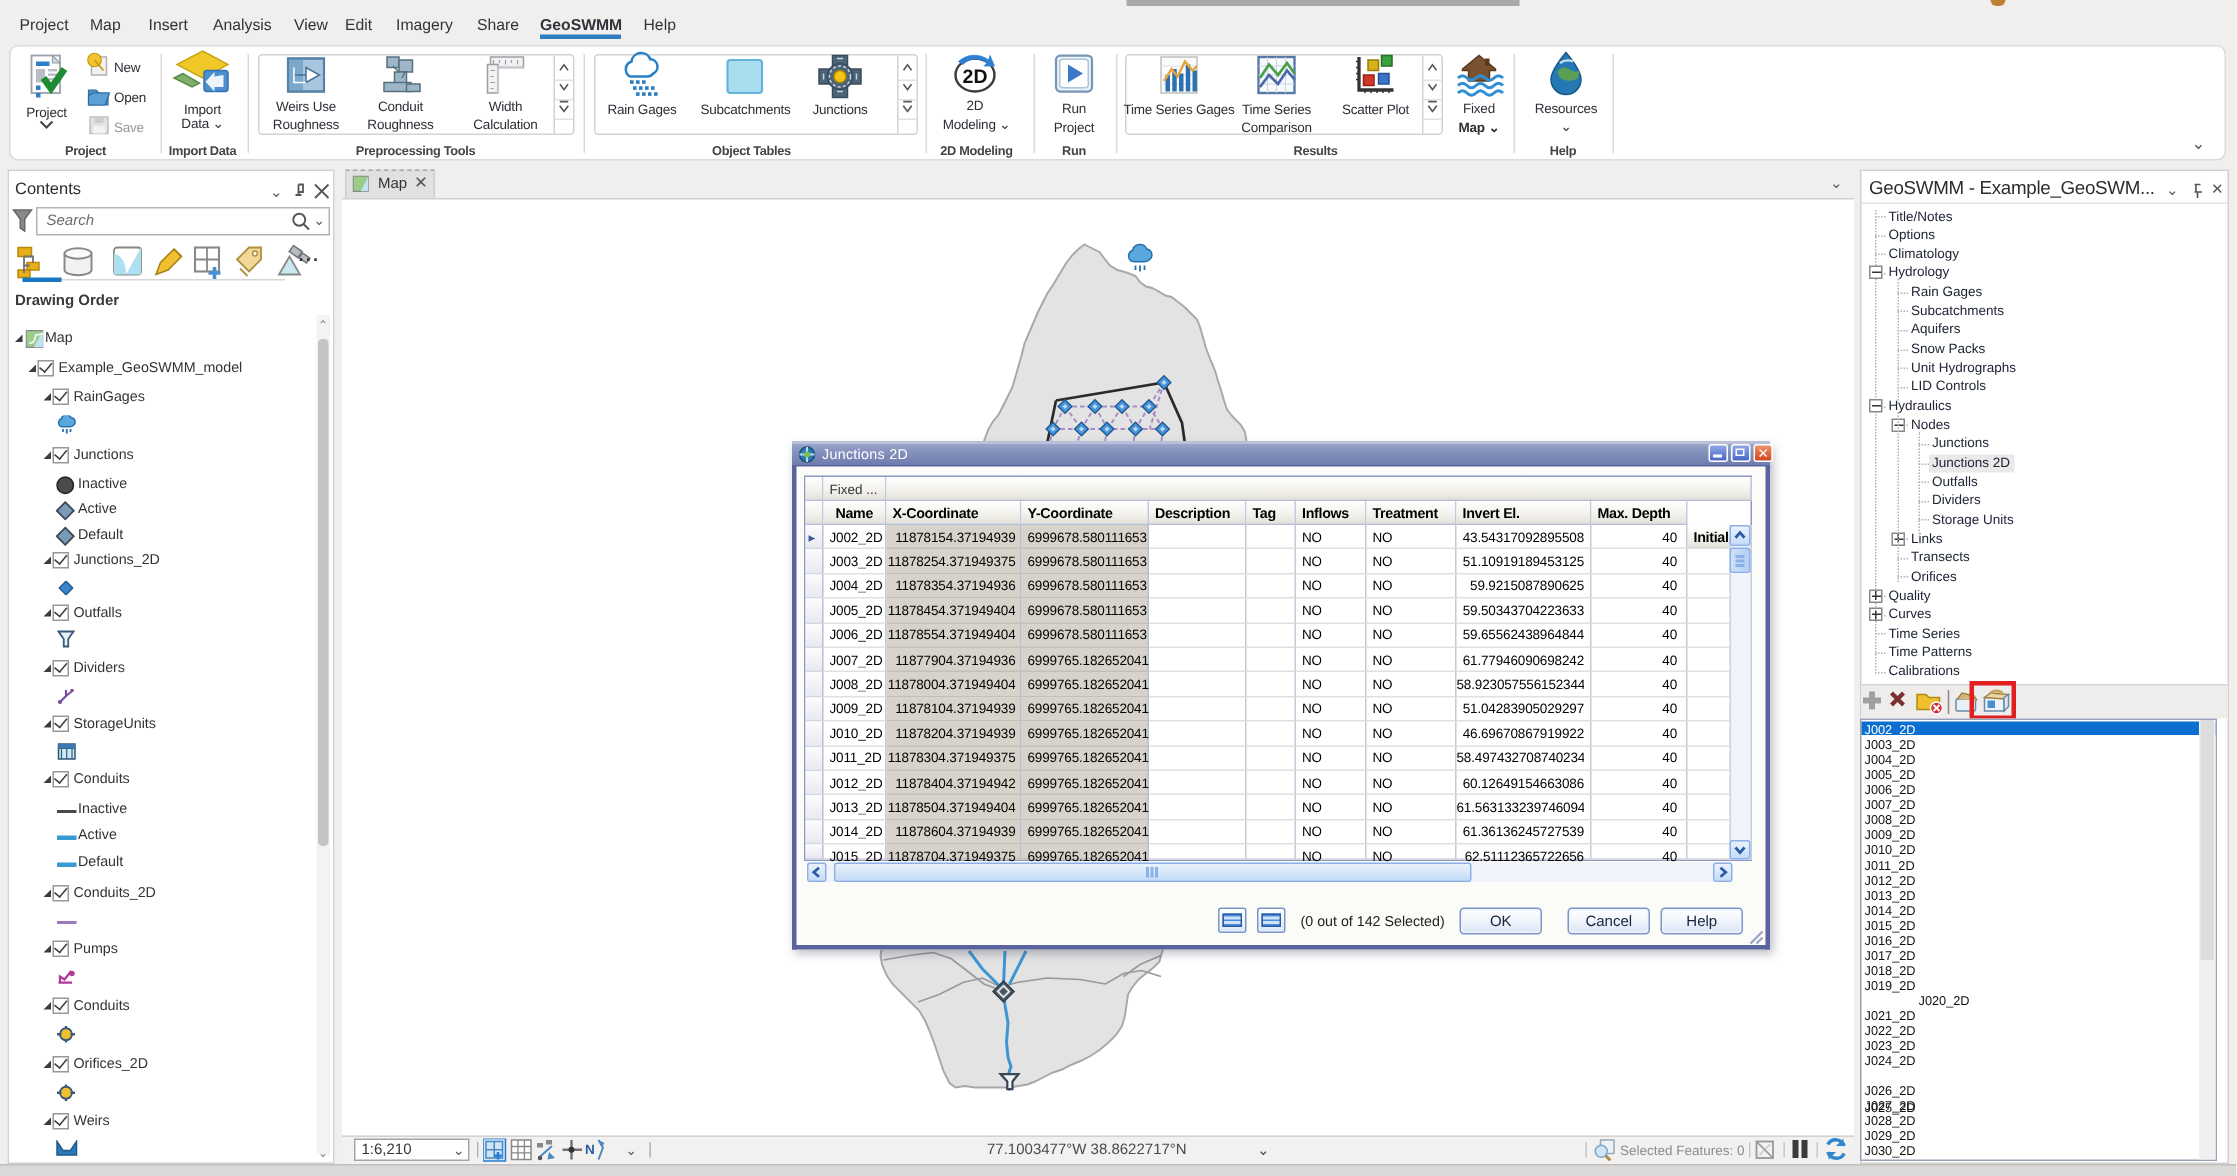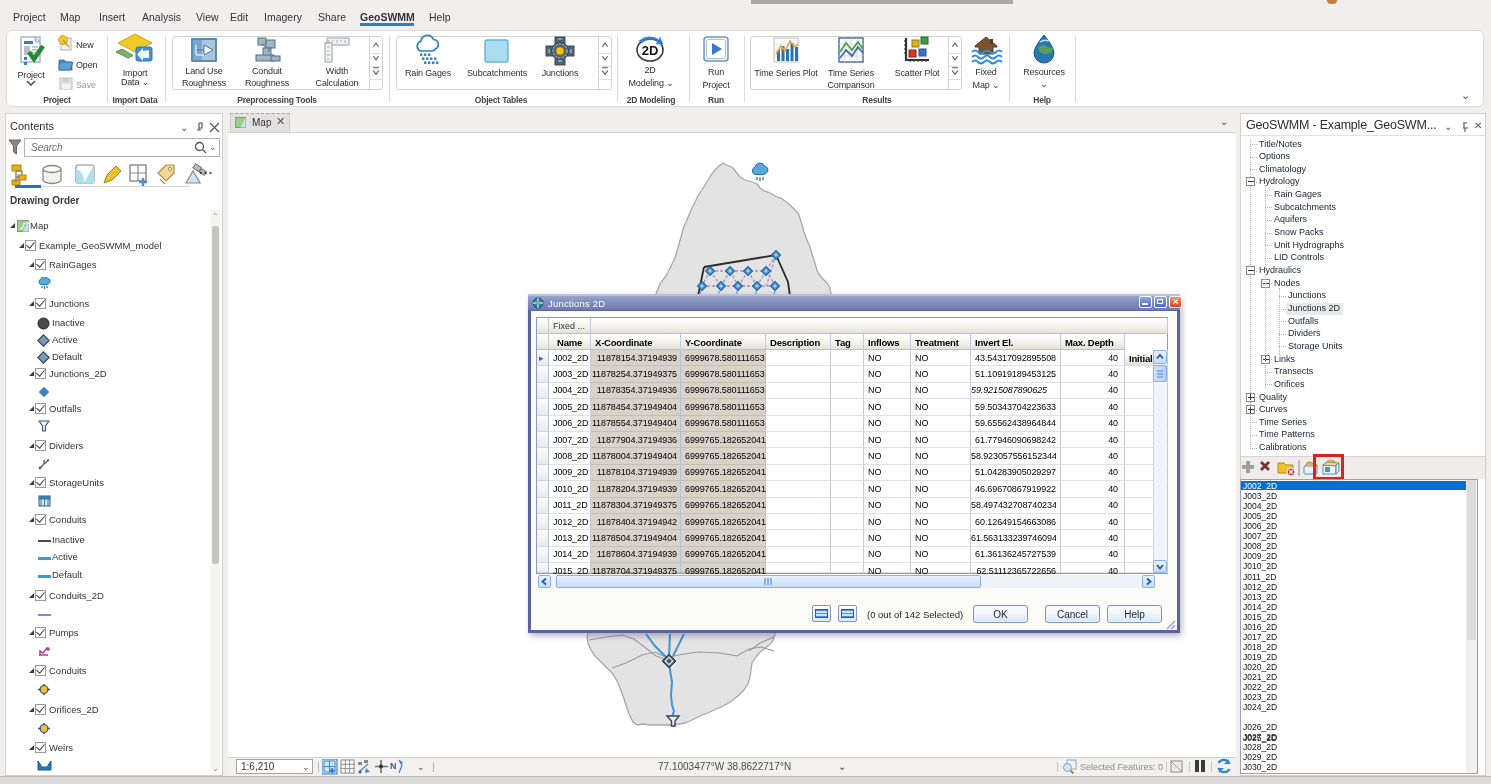--- a/index.html
+++ b/index.html
@@ -226,44 +226,44 @@
 </g>
 </g>
 <g>
 <path d="M1044 35 q10 12 10 18 a10 10 0 0 1 -20 0 q0 -6 10 -18 z" fill="#2478b4" stroke="#155a8a" stroke-width="1"></path>
 <path d="M1038 48 q4 -5 8 -2 t7 1 l-1 5 q-6 4 -12 0 z" fill="#5aa054"></path>
 <path d="M1040 42 q4 -3 9 -1" stroke="#cde" stroke-width="1.5" fill="none"></path>
 </g>
 </svg>
 <div class="rlabel" style="left:13px;top:69px;width:36px;">Project</div>
 <div class="rlabel" style="left:115px;top:67px;width:40px;">Import</div>
-<div class="rlabel" style="left:174px;top:65px;width:60px;">Land Use</div>
+<div class="rlabel" style="left:174px;top:65px;width:60px;">Weirs Use</div>
 <div class="rlabel" style="left:172px;top:77px;width:64px;">Roughness</div>
 <div class="rlabel" style="left:242px;top:65px;width:50px;">Conduit</div>
 <div class="rlabel" style="left:235px;top:77px;width:64px;">Roughness</div>
 <div class="rlabel" style="left:317px;top:65px;width:40px;">Width</div>
 <div class="rlabel" style="left:305px;top:77px;width:64px;">Calculation</div>
 <div class="rlabel" style="left:396px;top:67px;width:64px;">Rain Gages</div>
 <div class="rlabel" style="left:455px;top:67px;width:84px;">Subcatchments</div>
 <div class="rlabel" style="left:532px;top:67px;width:56px;">Junctions</div>
 <div class="rlabel" style="left:635px;top:64px;width:30px;">2D</div>
 <div class="rlabel" style="left:701px;top:66px;width:30px;">Run</div>
 <div class="rlabel" style="left:694px;top:79px;width:44px;">Project</div>
-<div class="rlabel" style="left:741px;top:67px;width:90px;">Time Series Plot</div>
+<div class="rlabel" style="left:741px;top:67px;width:90px;">Time Series Gages</div>
 <div class="rlabel" style="left:818px;top:67px;width:66px;">Time Series</div>
 <div class="rlabel" style="left:818px;top:79px;width:66px;">Comparison</div>
 <div class="rlabel" style="left:885px;top:67px;width:64px;">Scatter Plot</div>
 <div class="rlabel" style="left:968px;top:66px;width:36px;">Fixed</div>
 <div class="rlabel" style="left:1014px;top:66px;width:60px;">Resources</div>
 <div class="rlabel" style="left:76px;top:39px;width:40px;text-align:left;">New</div>
 <div class="rlabel" style="left:76px;top:59px;width:40px;text-align:left;">Open</div>
 <div class="rlabel" style="left:76px;top:79px;width:40px;color:#9a9896;text-align:left;">Save</div>
 <div class="rlabel" style="left:105px;top:76px;width:60px;">Data <span style="font-size:9px;">⌄</span></div>
 <div class="rlabel" style="left:620px;top:77px;width:62px;">Modeling <span style="font-size:9px;">⌄</span></div>
-<div class="rlabel" style="left:960px;top:79px;width:52px;">Map <span style="font-size:9px;">⌄</span></div>
+<div class="rlabel" style="left:960px;top:79px;width:52px;font-weight:bold;">Map <span style="font-size:9px;">⌄</span></div>
 <div class="rlabel" style="left:1034px;top:78px;width:20px;"><span style="font-size:9px;">⌄</span></div>
 <div class="abs" style="left:1461px;top:89px;font-size:11px;color:#555;">⌄</div>
 <div class="abs" style="left:5px;top:113px;width:218px;height:663px;background:#fff;border:1px solid #d3d1d0;"></div>
 <div class="abs" style="left:10px;top:120px;font-size:11px;color:#2d2d2d;">Contents</div>
 <div class="abs" style="left:180px;top:122px;font-size:10px;color:#555;">⌄</div>
 <svg class="abs" style="left:196px;top:122px;" width="24" height="12" viewBox="0 0 24 12">
     <path d="M3 1 v7 M1 8 h4 M3 1 h3 v5 h-3" stroke="#555" fill="none" stroke-width="1.2"></path>
     <path d="M14 1 l9 9 M14 10 l9 -9" stroke="#555" stroke-width="1.2"></path>
   </svg>
 <svg class="abs" style="left:8px;top:139px;" width="14" height="16" viewBox="0 0 14 16">
@@ -704,21 +704,21 @@
 <div class="listitem" style="top:561.4px;color:#111;">J010_2D</div>
 <div class="listitem" style="top:571.5px;color:#111;">J011_2D</div>
 <div class="listitem" style="top:581.5px;color:#111;">J012_2D</div>
 <div class="listitem" style="top:591.5px;color:#111;">J013_2D</div>
 <div class="listitem" style="top:601.6px;color:#111;">J014_2D</div>
 <div class="listitem" style="top:611.6px;color:#111;">J015_2D</div>
 <div class="listitem" style="top:621.7px;color:#111;">J016_2D</div>
 <div class="listitem" style="top:631.8px;color:#111;">J017_2D</div>
 <div class="listitem" style="top:641.8px;color:#111;">J018_2D</div>
 <div class="listitem" style="top:651.9px;color:#111;">J019_2D</div>
-<div class="listitem" style="top:661.9px;color:#111;">J020_2D</div>
+<div class="listitem" style="top:661.9px;color:#111;margin-left:36px;">J020_2D</div>
 <div class="listitem" style="top:672.0px;color:#111;">J021_2D</div>
 <div class="listitem" style="top:682.0px;color:#111;">J022_2D</div>
 <div class="listitem" style="top:692.0px;color:#111;">J023_2D</div>
 <div class="listitem" style="top:702.1px;color:#111;">J024_2D</div>
 <div class="listitem" style="top:733px;color:#111;">J025_2D</div>
 <div class="listitem" style="top:722.2px;color:#111;">J026_2D</div>
 <div class="listitem" style="top:732.2px;color:#111;">J027_2D</div>
 <div class="listitem" style="top:742.3px;color:#111;">J028_2D</div>
 <div class="listitem" style="top:752.4px;color:#111;">J029_2D</div>
 <div class="listitem" style="top:762.4px;color:#111;">J030_2D</div>
@@ -800,21 +800,21 @@
 <div class="abs" style="left:864px;top:382.8px;width:47px;height:16.4px;overflow:hidden;border-right:1px solid #c5cada;border-bottom:1px solid #e0e0e0;"></div>
 <div class="abs" style="left:911px;top:382.8px;width:60px;height:16.4px;overflow:hidden;border-right:1px solid #c5cada;border-bottom:1px solid #e0e0e0;"></div>
 <div class="abs" style="left:971px;top:382.8px;width:90px;height:16.4px;overflow:hidden;border-right:1px solid #c5cada;border-bottom:1px solid #e0e0e0;"></div>
 <div class="abs" style="left:1061px;top:382.8px;width:64px;height:16.4px;overflow:hidden;border-right:1px solid #c5cada;border-bottom:1px solid #e0e0e0;"></div>
 <div class="abs" style="left:1125px;top:382.8px;width:43px;height:16.4px;overflow:hidden;border-right:1px solid #c5cada;border-bottom:1px solid #e0e0e0;"></div>
 <div class="xpcell" style="left:553px;top:385.3px;">J004_2D</div>
 <div class="xpcell" style="left:591px;top:385.3px;width:86px;text-align:right;">11878354.37194936</div>
 <div class="xpcell" style="left:685px;top:385.3px;">6999678.580111653</div>
 <div class="xpcell" style="left:868px;top:385.3px;">NO</div>
 <div class="xpcell" style="left:915px;top:385.3px;">NO</div>
-<div class="xpcell" style="left:971px;top:385.3px;width:85px;text-align:left;font-style:italic;">59.9215087890625</div>
+<div class="xpcell" style="left:971px;top:385.3px;width:85px;text-align:right;">59.9215087890625</div>
 <div class="xpcell" style="left:1061px;top:385.3px;width:57px;text-align:right;">40</div>
 <div class="abs" style="left:537px;top:399.2px;width:12px;height:16.4px;overflow:hidden;background:linear-gradient(#fdfdfd,#e8e8f0);border-right:1px solid #b8bed6;border-bottom:1px solid #d4d6e4;"></div>
 <div class="abs" style="left:591px;top:399.2px;width:90px;height:16.4px;overflow:hidden;background:#d7d3ca;border-right:1px solid #b8bed6;border-bottom:1px solid #c2bfb6;"></div>
 <div class="abs" style="left:681px;top:399.2px;width:85px;height:16.4px;overflow:hidden;background:#d7d3ca;border-right:1px solid #b8bed6;border-bottom:1px solid #c2bfb6;"></div>
 <div class="abs" style="left:549px;top:399.2px;width:42px;height:16.4px;overflow:hidden;border-right:1px solid #c5cada;border-bottom:1px solid #e0e0e0;"></div>
 <div class="abs" style="left:766px;top:399.2px;width:65px;height:16.4px;overflow:hidden;border-right:1px solid #c5cada;border-bottom:1px solid #e0e0e0;"></div>
 <div class="abs" style="left:831px;top:399.2px;width:33px;height:16.4px;overflow:hidden;border-right:1px solid #c5cada;border-bottom:1px solid #e0e0e0;"></div>
 <div class="abs" style="left:864px;top:399.2px;width:47px;height:16.4px;overflow:hidden;border-right:1px solid #c5cada;border-bottom:1px solid #e0e0e0;"></div>
 <div class="abs" style="left:911px;top:399.2px;width:60px;height:16.4px;overflow:hidden;border-right:1px solid #c5cada;border-bottom:1px solid #e0e0e0;"></div>
 <div class="abs" style="left:971px;top:399.2px;width:90px;height:16.4px;overflow:hidden;border-right:1px solid #c5cada;border-bottom:1px solid #e0e0e0;"></div>

